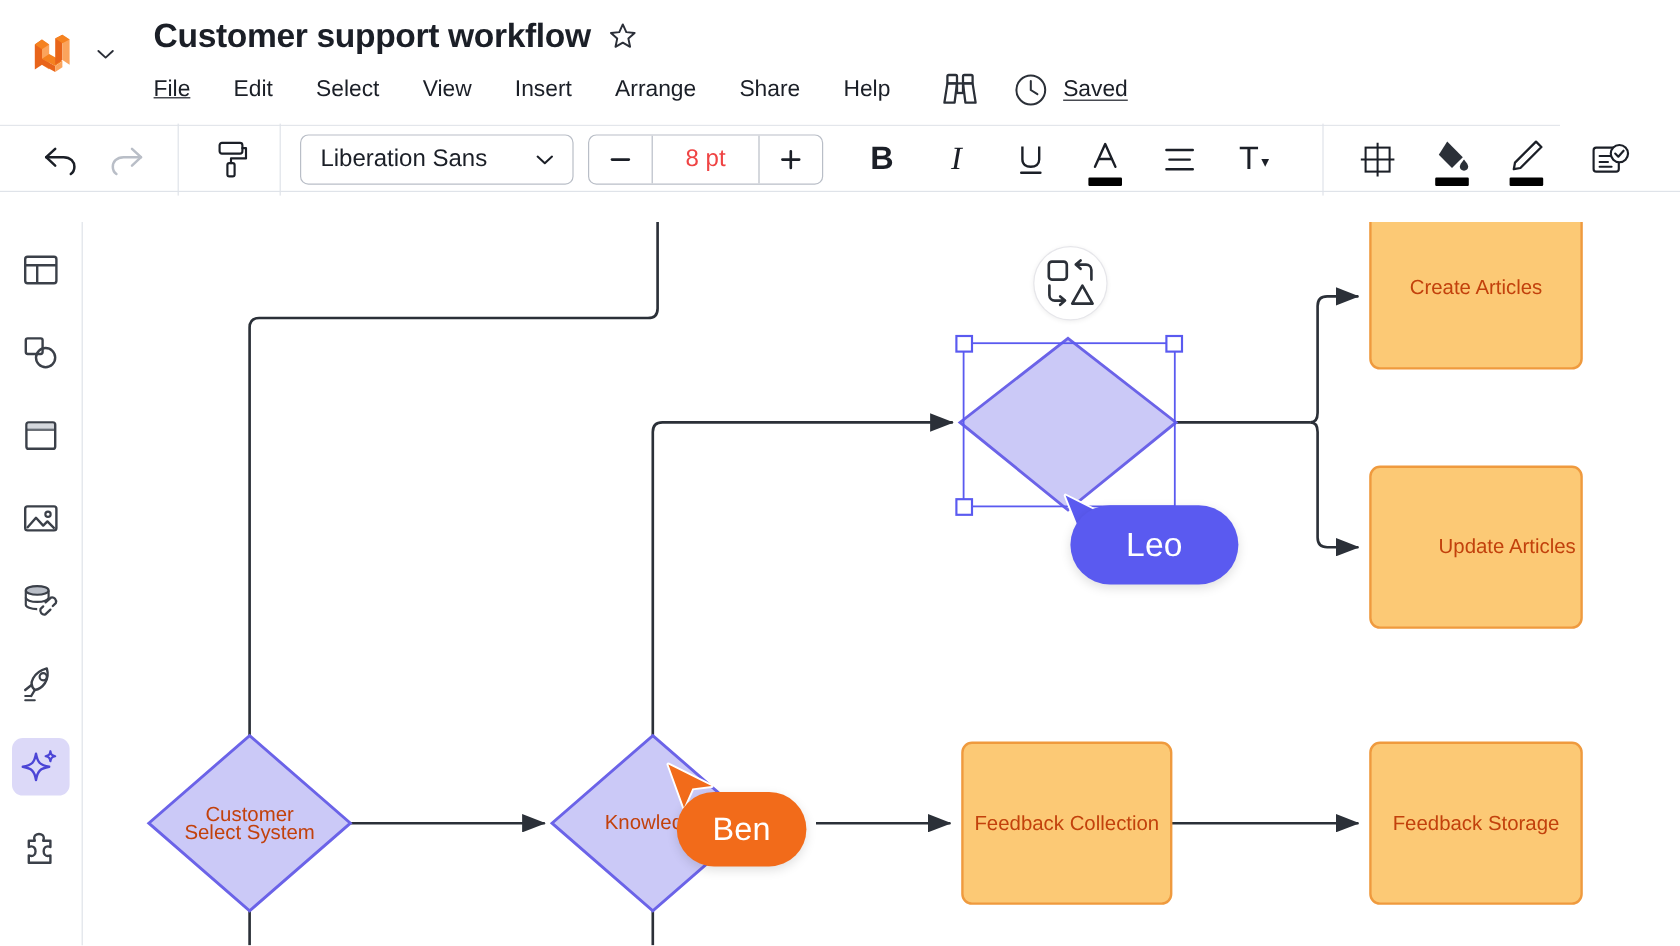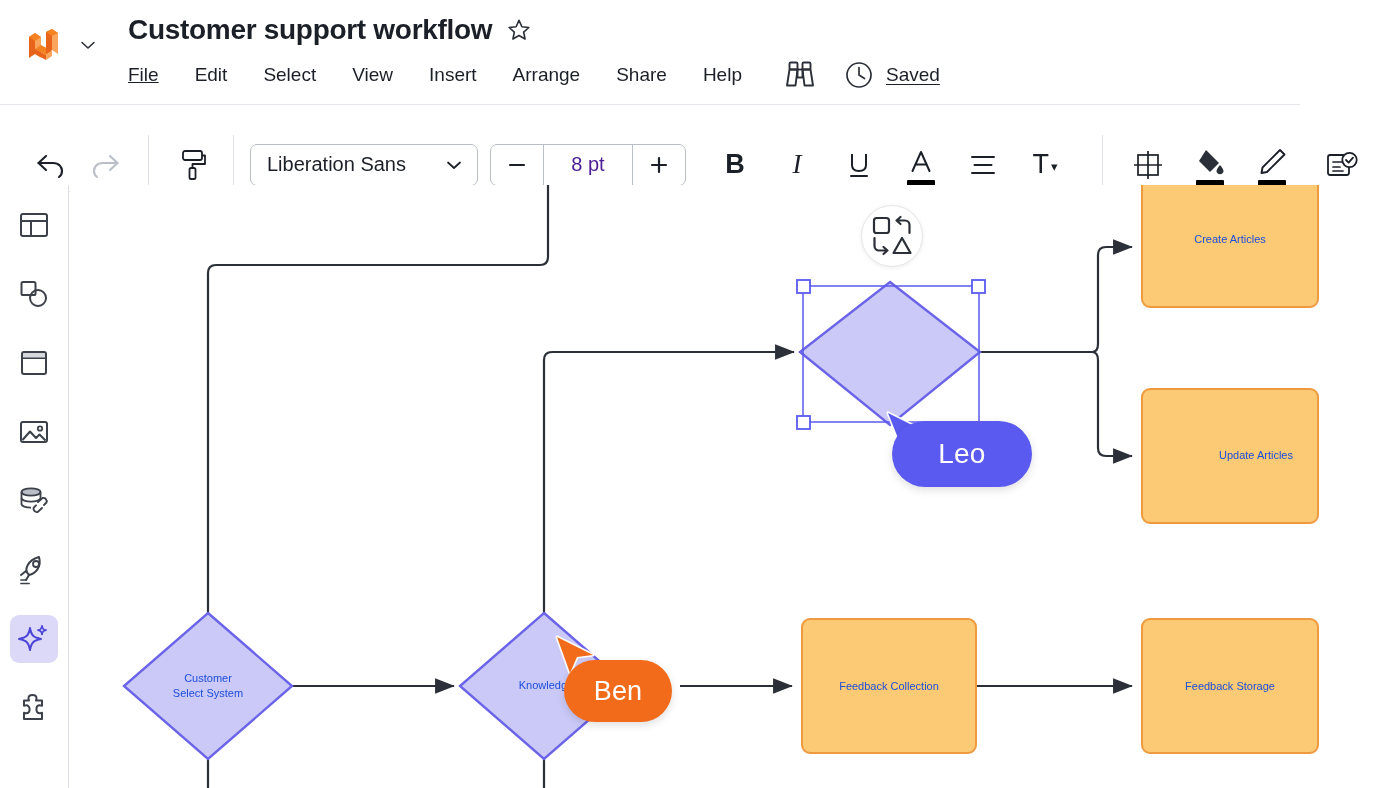--- a/index.html
+++ b/index.html
@@ -56,21 +56,21 @@
   }
   .saved-text {
     font-size:19px; color:#1b1f27; text-decoration:underline;
     text-underline-offset:3px;
   }
 
   
   .toolbar {
     position:absolute; top:106px; left:0; width:1400px; height:54px;
     background:#fff; border-bottom:1px solid #dfe3e9;
-    display:flex; align-items:center;margin-top:32px;
+    display:flex; align-items:center;
   }
   .tb-group { display:flex; align-items:center; height:100%; }
   .tb-sep { width:1px; height:60px; background:#dfe3e9; margin:0 2px; }
   .tb-btn {
     width:56px; height:52px; display:flex; align-items:center;
     justify-content:center; color:#1b1f27; border-radius:5px;
   }
   .tb-btn.dim { color:#b9bec7; }
 
   .font-select {
@@ -82,21 +82,21 @@
 
   .size-stepper {
     height:42px; border:1px solid #b9bec7; border-radius:7px;
     display:flex; align-items:stretch; margin-left:12px; overflow:hidden;
     background:#fff;
   }
   .size-btn { width:52px; display:flex; align-items:center; justify-content:center; color:#1b1f27; }
   .size-divider { width:1px; background:#b9bec7; }
   .size-value {
     min-width:88px; display:flex; align-items:center; justify-content:center;
-    font-size:20px; color:#4c1d95;text-align:center;
+    font-size:20px; color:#ef4444;text-align:center;
   }
 
   .fmt-btn {
     width:62px; height:56px; display:flex; align-items:center;
     justify-content:center; color:#1b1f27; position:relative;
   }
   .fmt-btn .glyph-b { font-size:27px; font-weight:bold; }
   .fmt-btn .glyph-i { font-size:27px; font-style:italic; font-family:"Liberation Serif", serif; }
   .color-swatch {
     position:absolute; bottom:6px; left:50%; transform:translateX(-50%);
@@ -119,22 +119,22 @@
 
   
   .canvas {
     position:absolute; top:185px; left:70px; width:1330px; height:603px;
     background:#fff; overflow:hidden;
   }
   .canvas-svg { position:absolute; top:0; left:0; }
 
   
   .node-label {
-    position:absolute; text-align:center; color:#1d4ed8;
-    font-size:11px; line-height:15px; pointer-events:none;
+    position:absolute; text-align:center; color:#c2410c;
+    font-size:17px; line-height:15px; pointer-events:none;
     white-space:pre-line;
   }
 
   
   .shape-popover {
     position:absolute; width:62px; height:62px; border-radius:50%;
     background:#fff; border:1px solid #e6e6ea;
     box-shadow:0 1px 4px rgba(0,0,0,0.07);
     display:flex; align-items:center; justify-content:center;
   }

